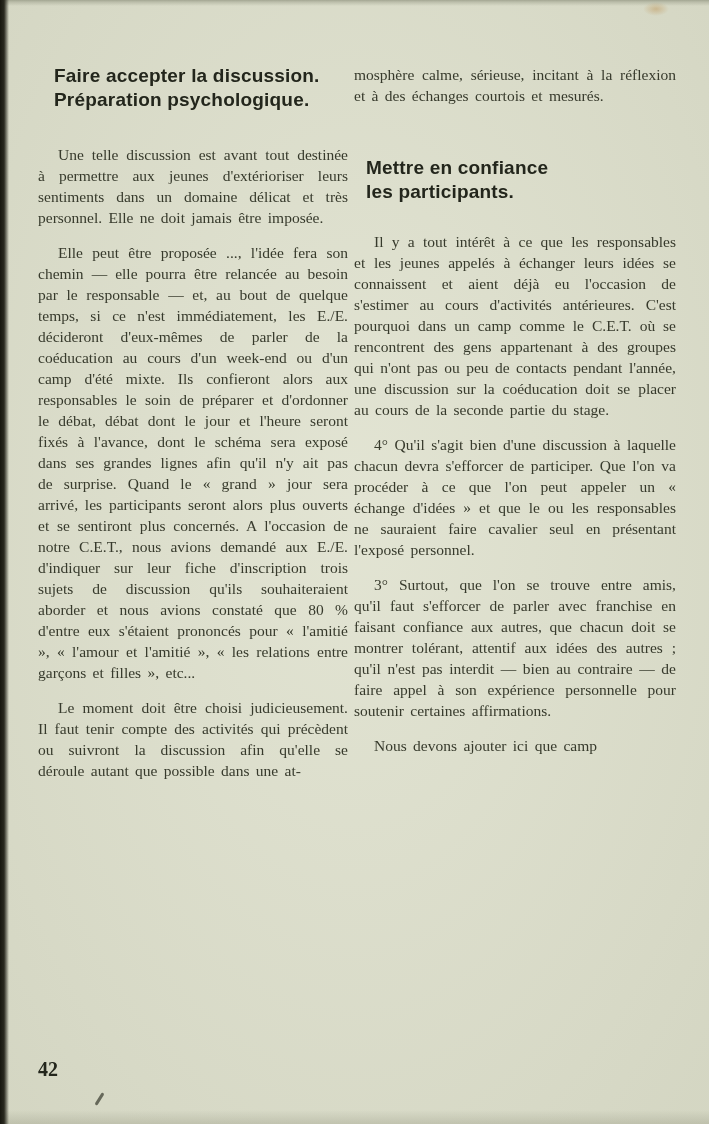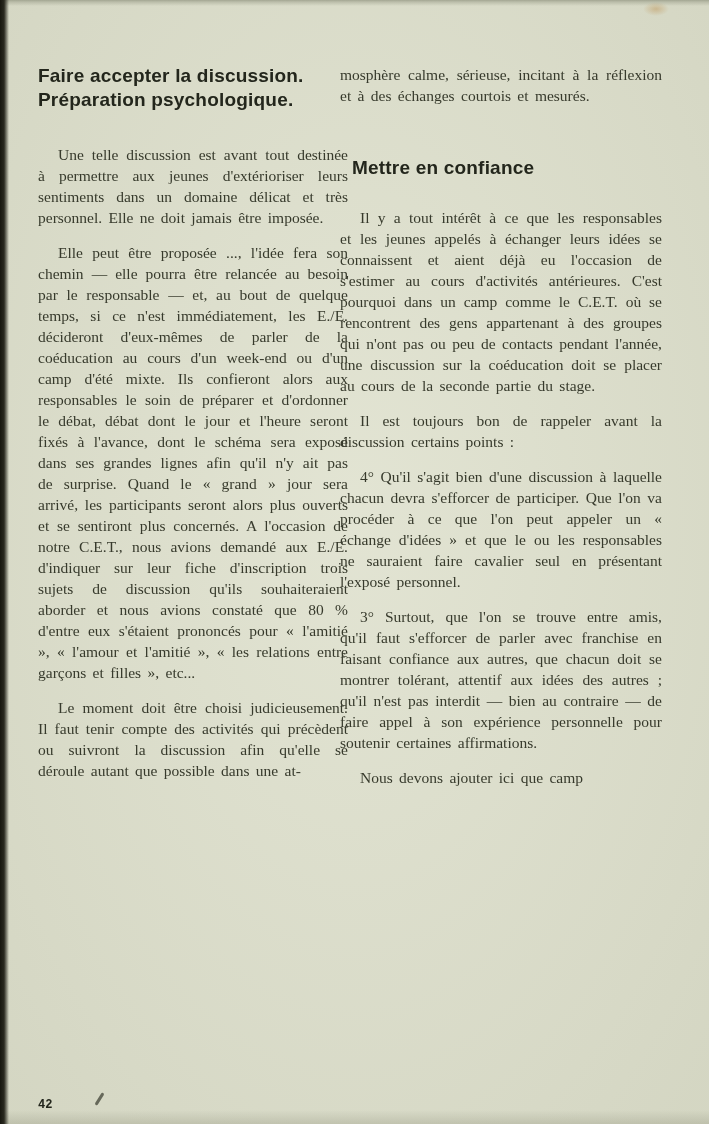--- a/index.html
+++ b/index.html
@@ -39,48 +39,48 @@
     background: #4a4c3e;
     transform: rotate(32deg);
     border-radius: 2px;
     opacity: 0.8;
   }
   .col {
     position: absolute;
     text-align: justify;
   }
   .col-left  { left: 38px;  top: 64px; width: 310px; }
-  .col-right { left: 340px; top: 64px; width: 322px; }
+  .col-right { left: 354px; top: 64px; width: 322px; }
   .heading {
     font-family: "Liberation Sans", sans-serif;
     font-weight: bold;
     font-size: 19px;
     line-height: 24px;
     color: #23261c;
     letter-spacing: 0.2px;
     text-align: left;
-    margin: 0 0 32px 0;
+    margin: 0 0 32px 16px;
   }
   .heading .hline { display: block; }
   .heading-right { margin: 50px 0 27px 12px; }
   p.body-p {
     font-size: 15.5px;
     line-height: 21px;
     margin: 0 0 14px 0;
     text-indent: 20px;
     word-spacing: 2.5px;
     color: #373a2c;
   }
   p.no-indent { text-indent: 0; }
   .page-number {
     position: absolute;
-    left: 38px; top: 1098px;
-    font-family: Liberation Mono, monospace;
+    left: 38px; top: 1058px;
+    font-family: Liberation Serif, serif;
     font-weight: bold;
-    font-size: 12px;
+    font-size: 20px;
     color: #23261c;
   }
 </style>
 </head>
 <body>
 
 <div class="page">
 
   <div class="scan-edge-left"></div>
   <div class="scan-spot-top"></div>
@@ -93,23 +93,23 @@
     </h2>
     <p class="body-p">Une telle discussion est avant tout destinée à permettre aux jeunes d'extérioriser leurs sentiments dans un domaine délicat et très personnel. Elle ne doit jamais être imposée.</p>
     <p class="body-p">Elle peut être proposée ..., l'idée fera son chemin — elle pourra être relancée au besoin par le responsable — et, au bout de quelque temps, si ce n'est immédiatement, les E./E. décideront d'eux-mêmes de parler de la coéducation au cours d'un week-end ou d'un camp d'été mixte. Ils confieront alors aux responsables le soin de préparer et d'ordonner le débat, débat dont le jour et l'heure seront fixés à l'avance, dont le schéma sera exposé dans ses grandes lignes afin qu'il n'y ait pas de surprise. Quand le « grand » jour sera arrivé, les participants seront alors plus ouverts et se sentiront plus concernés. A l'occasion de notre C.E.T., nous avions demandé aux E./E. d'indiquer sur leur fiche d'inscription trois sujets de discussion qu'ils souhaiteraient aborder et nous avions constaté que 80 % d'entre eux s'étaient prononcés pour « l'amitié », « l'amour et l'amitié », « les relations entre garçons et filles », etc...</p>
     <p class="body-p">Le moment doit être choisi judicieusement. Il faut tenir compte des activités qui précèdent ou suivront la discussion afin qu'elle se déroule autant que possible dans une at-</p>
   </div>
 
   <div class="col col-right">
     <p class="body-p no-indent">mosphère calme, sérieuse, incitant à la réflexion et à des échanges courtois et mesurés.</p>
     <h2 class="heading heading-right">
       <span class="hline">Mettre en confiance</span>
+      <span class="hline">les participants.</span>
     </h2>
     <p class="body-p">Il y a tout intérêt à ce que les responsables et les jeunes appelés à échanger leurs idées se connaissent et aient déjà eu l'occasion de s'estimer au cours d'activités antérieures. C'est pourquoi dans un camp comme le C.E.T. où se rencontrent des gens appartenant à des groupes qui n'ont pas ou peu de contacts pendant l'année, une discussion sur la coéducation doit se placer au cours de la seconde partie du stage.</p>
-    <p class="body-p">Il est toujours bon de rappeler avant la discussion certains points :</p>
     <p class="body-p">4° Qu'il s'agit bien d'une discussion à laquelle chacun devra s'efforcer de participer. Que l'on va procéder à ce que l'on peut appeler un « échange d'idées » et que le ou les responsables ne sauraient faire cavalier seul en présentant l'exposé personnel.</p>
     <p class="body-p">3° Surtout, que l'on se trouve entre amis, qu'il faut s'efforcer de parler avec franchise en faisant confiance aux autres, que chacun doit se montrer tolérant, attentif aux idées des autres ; qu'il n'est pas interdit — bien au contraire — de faire appel à son expérience personnelle pour soutenir certaines affirmations.</p>
     <p class="body-p">Nous devons ajouter ici que camp</p>
   </div>
 
   <div class="page-number">42</div>
 
 </div>
 
 </body></html>

